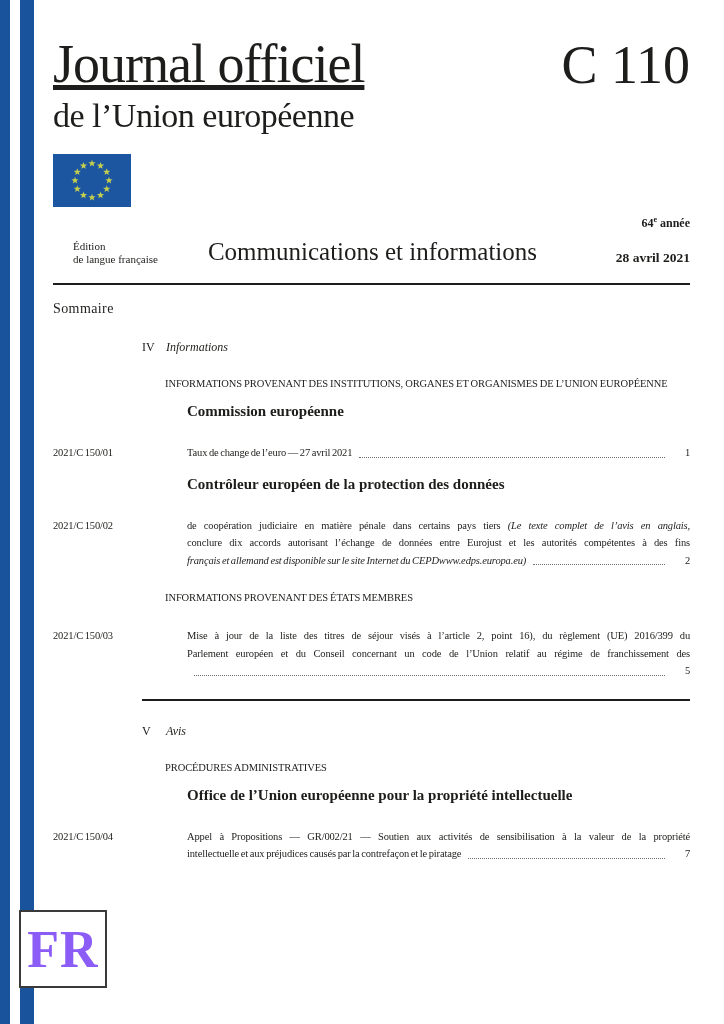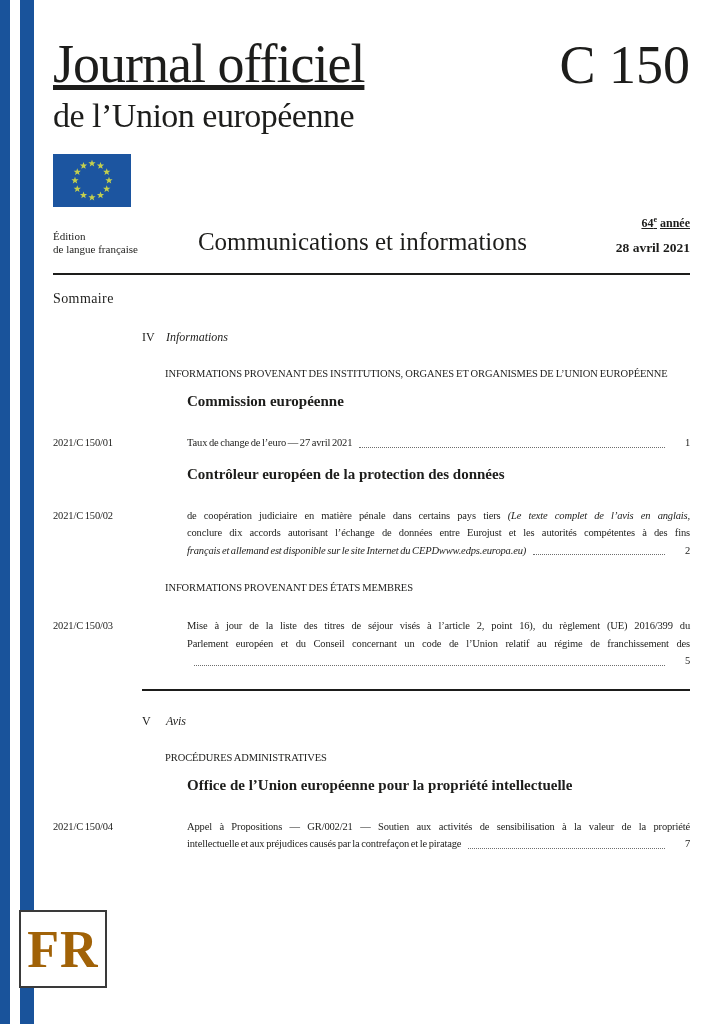--- a/index.html
+++ b/index.html
@@ -22,24 +22,24 @@
 
   
   .mast-row1 { display: flex; justify-content: space-between; align-items: flex-start; padding-top: 34px; }
   .mast-title-1 { font-size: 54px; line-height: 60px; letter-spacing: -1px; text-decoration: underline; }
   .mast-title-2 { font-size: 34px; line-height: 44px; letter-spacing: -0.5px; }
   .issue-no { font-size: 54px; line-height: 62px; letter-spacing: 0; }
 
   .flag { margin-top: 16px; width: 78px; height: 53px; display: block; }
 
   .mast-row2 { display: flex; align-items: flex-end; margin-top: 8px; }
-  .edition { width: 132px; font-size: 11px; line-height: 13px; }
+  .edition { width: 132px; font-size: 11px; line-height: 13px; margin-left: 20px; }
   .subtitle { flex: 1; text-align: center; font-size: 25px; line-height: 28px; padding-right: 30px; }
   .dateblock { width: 120px; text-align: right; font-weight: bold; }
-  .year-line { font-size: 12px; margin-bottom: 9px; text-decoration: underline; }
+  .year-line { font-size: 12px; margin-bottom: 19px; }
   .year-line sup { font-size: 8px; }
   .year-word { margin-left: 3px; }
   .date-line { font-size: 13.5px; }
 
   .rule-1 { border: none; border-top: 2px solid #1d1d1b; margin-top: 17px; }
 
   
   .toc-label { margin-top: 16px; font-size: 14px; letter-spacing: 0.4px; }
 
   .section-row { margin-top: 23px; padding-left: 89px; display: flex; font-size: 12px; }
@@ -62,38 +62,38 @@
   .dots { flex: 1 1 auto; min-width: 24px; border-bottom: 1.6px dotted #6e6e6e;
           margin: 0 7px 4px 7px; align-self: flex-end; }
   .pgnum { width: 18px; flex-shrink: 0; text-align: right; }
 
   .rule-2 { border: none; border-top: 2px solid #1d1d1b; margin: 19px 0 0 89px; }
 
   
   .fr-box { position: absolute; left: 19px; top: 910px; width: 88px; height: 78px;
             background: #ffffff; border: 2px solid #3a3a3a; z-index: 2;
             display: flex; align-items: center; justify-content: center;
-            font-size: 52px; font-weight: bold; color: #a16207; letter-spacing: 1px; }
+            font-size: 52px; font-weight: bold; color: #8b5cf6; letter-spacing: 1px; }
 </style>
 </head>
 <body>
 
 <div class="page">
 
   <div class="bar bar-outer"></div>
   <div class="bar bar-inner"></div>
 
   <div class="content">
 
     <div class="mast-row1">
       <div>
         <div class="mast-title-1">Journal officiel</div>
         <div class="mast-title-2">de l’Union européenne</div>
       </div>
-      <div class="issue-no">C 150</div>
+      <div class="issue-no">C 110</div>
     </div>
 
     <svg class="flag" viewBox="0 0 78 53" xmlns="http://www.w3.org/2000/svg">
       <defs>
         <path id="star" d="M0,-3.8 L0.94,-1.29 L3.61,-1.17 L1.52,0.49 L2.23,3.07 L0,1.6 L-2.23,3.07 L-1.52,0.49 L-3.61,-1.17 L-0.94,-1.29 Z" fill="#c3cf4d"></path>
       </defs>
       <rect x="0" y="0" width="78" height="53" fill="#1c55a0"></rect>
       <use href="#star" x="39" y="9.5"></use>
       <use href="#star" x="47.5" y="11.78"></use>
       <use href="#star" x="53.72" y="18"></use>

